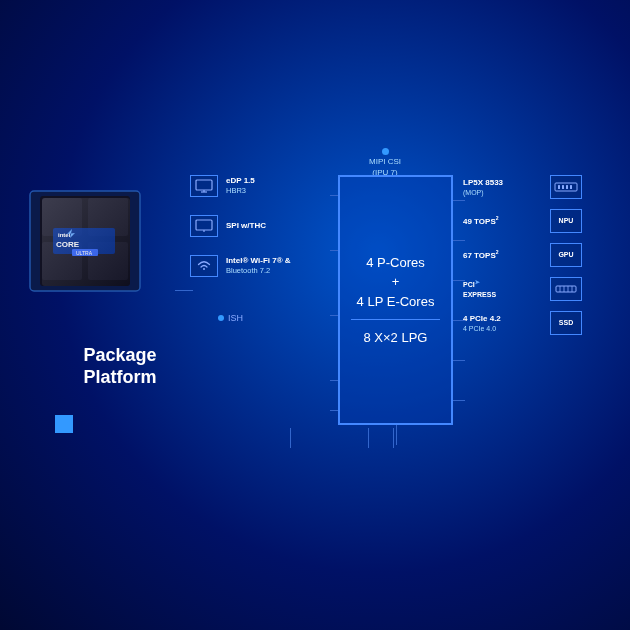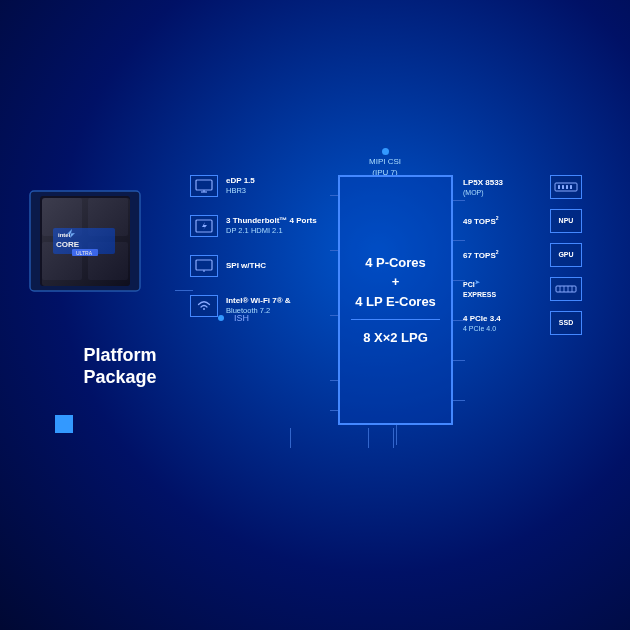--- a/index.html
+++ b/index.html
@@ -70,21 +70,21 @@
       background: rgba(0, 60, 180, 0.3);
       display: flex;
       flex-direction: column;
       align-items: center;
       justify-content: center;
       text-align: center;
     }
 
     .center-block .cores-text {
       font-size: 13px;
-      font-weight: bold;
+      font-weight: normal;
       color: white;
       line-height: 1.5;
     }
 
     
     .left-interfaces {
       position: absolute;
       left: 190px;
       top: 175px;
       width: 140px;
@@ -122,21 +122,21 @@
 
     
     .ish-label {
       position: absolute;
       left: 218px;
       top: 313px;
       font-size: 9px;
       color: #88aaff;
       display: flex;
       align-items: center;
-      gap: 10px;
+      gap: 4px;
     }
 
     .ish-dot {
       width: 6px;
       height: 6px;
       background: #3399ff;
       border-radius: 50%;
     }
 
     
@@ -286,22 +286,22 @@
       <defs>
         <linearGradient id="chipshine" x1="0%" y1="0%" x2="100%" y2="100%">
           <stop offset="0%" style="stop-color:white;stop-opacity:1"></stop>
           <stop offset="100%" style="stop-color:black;stop-opacity:1"></stop>
         </linearGradient>
       </defs>
     </svg>
   </div>
 
   <div class="package-label">
+    <div class="title">Package</div>
     <div class="title">Platform</div>
-    <div class="title">Package</div>
   </div>
 
   <div class="blue-square"></div>
 
   <div class="line-h" style="left:175px; top:290px; width:18px;"></div>
 
   <div class="left-interfaces">
 
     <div class="iface-item">
       <div class="iface-icon">
@@ -310,32 +310,20 @@
           <line x1="9" y1="11" x2="9" y2="13" stroke="#88aaff" stroke-width="1.2"></line>
           <line x1="6" y1="13" x2="12" y2="13" stroke="#88aaff" stroke-width="1.2"></line>
         </svg>
       </div>
       <div class="iface-text">
         <div class="main">eDP 1.5</div>
         <div>HBR3</div>
       </div>
     </div>
 
-    <div class="iface-item">
-      <div class="iface-icon">
-        <svg width="18" height="14" viewBox="0 0 18 14">
-          <rect x="1" y="1" width="16" height="12" rx="1" fill="none" stroke="#88aaff" stroke-width="1.2"></rect>
-          <polygon points="10,3 7,8 10,8 8,11 12,6 9,6" fill="#88aaff"></polygon>
-        </svg>
-      </div>
-      <div class="iface-text">
-        <div class="main">3 Thunderbolt™ 4 Ports</div>
-        <div>DP 2.1  HDMI 2.1</div>
-      </div>
-    </div>
 
     <div class="iface-item" style="margin-top:6px;">
       <div class="iface-icon">
         <svg width="18" height="14" viewBox="0 0 18 14">
           <rect x="1" y="1" width="16" height="10" rx="1" fill="none" stroke="#88aaff" stroke-width="1.2"></rect>
           <line x1="9" y1="11" x2="9" y2="13" stroke="#88aaff" stroke-width="1.2"></line>
         </svg>
       </div>
       <div class="iface-text">
         <div class="main">SPI w/THC</div>
@@ -440,21 +428,21 @@
           <line x1="10" y1="5" x2="10" y2="11" stroke="#88aaff" stroke-width="0.8"></line>
           <line x1="14" y1="5" x2="14" y2="11" stroke="#88aaff" stroke-width="0.8"></line>
           <line x1="18" y1="5" x2="18" y2="11" stroke="#88aaff" stroke-width="0.8"></line>
         </svg>
       </div>
     </div>
 
 
     <div class="right-item">
       <div style="width:85px;">
-        <div class="right-label-main">4 PCIe 3.4</div>
+        <div class="right-label-main">4 PCIe 4.2</div>
         <div class="right-label-sub">4 PCIe 4.0</div>
       </div>
       <div class="right-icon-box">
         <div class="right-icon-text">SSD</div>
       </div>
     </div>
 
   </div>
 
 

